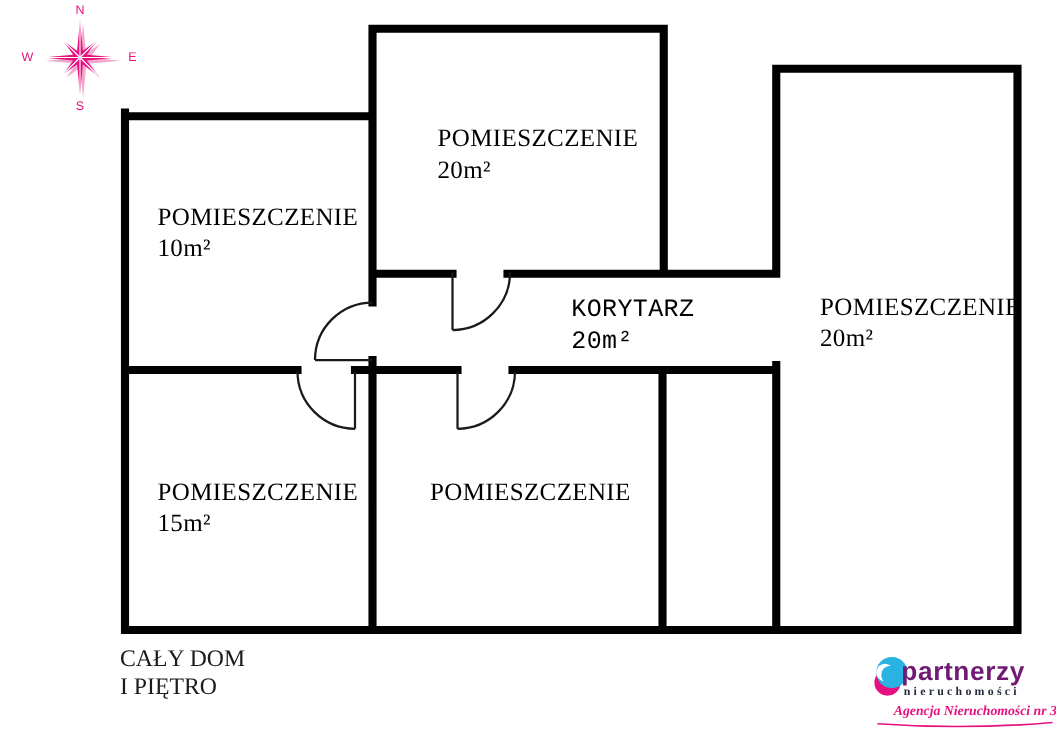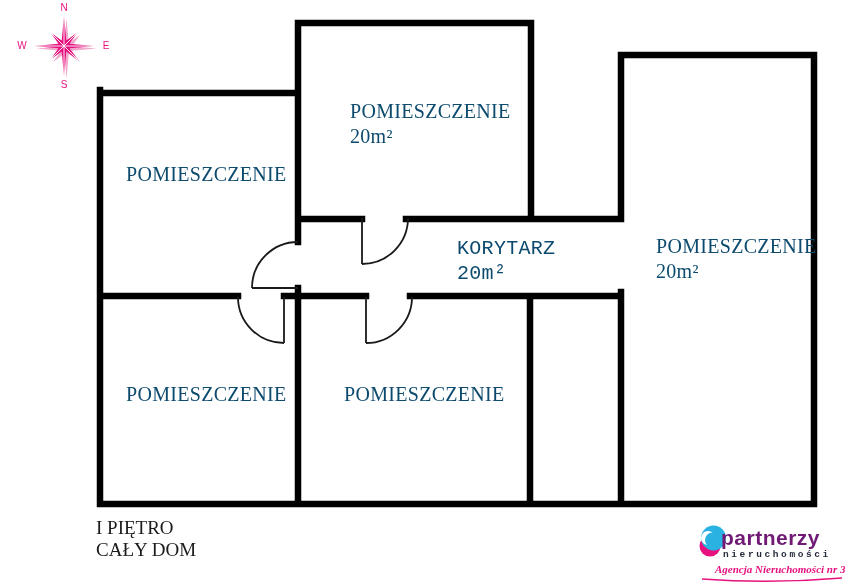--- a/index.html
+++ b/index.html
@@ -1,26 +1,26 @@
 <!DOCTYPE html>
 <html><head>
 <meta charset="utf-8">
 <style>
   html,body{margin:0;padding:0;background:#fff;}
   #stage{position:relative;width:845px;height:585px;background:#ffffff;overflow:hidden;
          font-family:"Liberation Serif", serif;}
   #plan-svg{position:absolute;left:0;top:0;}
-  .room-label{position:absolute;font-size:20px;line-height:25px;color:#0c4a6e;
+  .room-label{position:absolute;font-size:20px;line-height:25px;color:#000000;
               letter-spacing:0.3px;white-space:nowrap;}
   .footer-label{position:absolute;left:96px;top:517px;font-size:19px;line-height:22px;
                 color:#1b1b1b;white-space:nowrap;}
   .logo{position:absolute;left:694px;top:524px;width:150px;height:58px;}
   .logo-word{position:absolute;left:27px;top:2px;font-family:"Liberation Sans",sans-serif;
              font-weight:bold;font-size:21px;color:#701a75;letter-spacing:0.5px;}
-  .logo-sub{position:absolute;left:29px;top:25px;font-family:Liberation Mono, monospace;
+  .logo-sub{position:absolute;left:29px;top:25px;font-family:Liberation Serif, serif;
             font-weight:bold;font-size:9.5px;color:#262b3c;letter-spacing:2.6px;}
   .logo-tagline{position:absolute;left:21px;top:39px;font-family:"Liberation Serif",serif;
                 font-style:italic;font-weight:bold;font-size:11px;color:#e6117f;
                 white-space:nowrap;}
   .compass-letter{font-family:"Liberation Sans",sans-serif;font-size:10px;fill:#e6117f;
                   text-anchor:middle;}
 </style>
 </head>
 <body>
 
@@ -67,43 +67,45 @@
     </g>
   </svg>
 
   <div class="room-label" style="left:350px;top:99px;">
     <div>POMIESZCZENIE</div>
     <div class="area">20m²</div>
   </div>
 
   <div class="room-label" style="left:126px;top:162px;">
     <div>POMIESZCZENIE</div>
+    <div class="area">10m²</div>
   </div>
 
   <div class="room-label" style="left:656px;top:234px;">
     <div>POMIESZCZENIE</div>
     <div class="area">20m²</div>
   </div>
 
   <div class="room-label" style="left:457px;top:236px;font-family:Liberation Mono, monospace;">
     <div>KORYTARZ</div>
     <div class="area">20m²</div>
   </div>
 
   <div class="room-label" style="left:126px;top:382px;">
     <div>POMIESZCZENIE</div>
+    <div class="area">15m²</div>
   </div>
 
   <div class="room-label" style="left:344px;top:382px;">
     <div>POMIESZCZENIE</div>
   </div>
 
   <div class="footer-label">
+    <div>CAŁY DOM</div>
     <div>I PIĘTRO</div>
-    <div>CAŁY DOM</div>
     <div style="padding-left:7px;margin-top:46px;">351m²</div>
   </div>
 
   <div class="logo">
     <svg width="150" height="58" viewBox="0 0 150 58">
       <circle cx="16" cy="22" r="10.5" fill="#e6117f"></circle>
       <circle cx="19.5" cy="14" r="12.5" fill="#29b2e2"></circle>
       <circle cx="14" cy="14" r="7" fill="#ffffff"></circle>
       <circle cx="18.5" cy="16" r="7.5" fill="#29b2e2"></circle>
       <path d="M8 55 Q 78 60 148 54" stroke="#e6117f" stroke-width="1.4" fill="none"></path>

